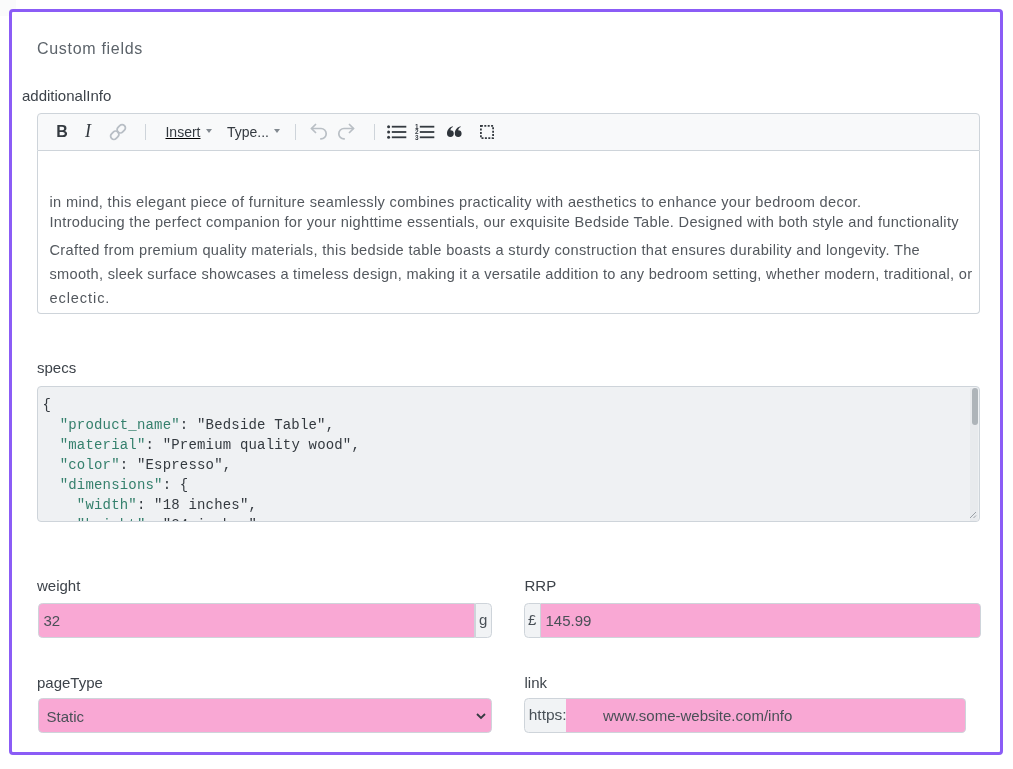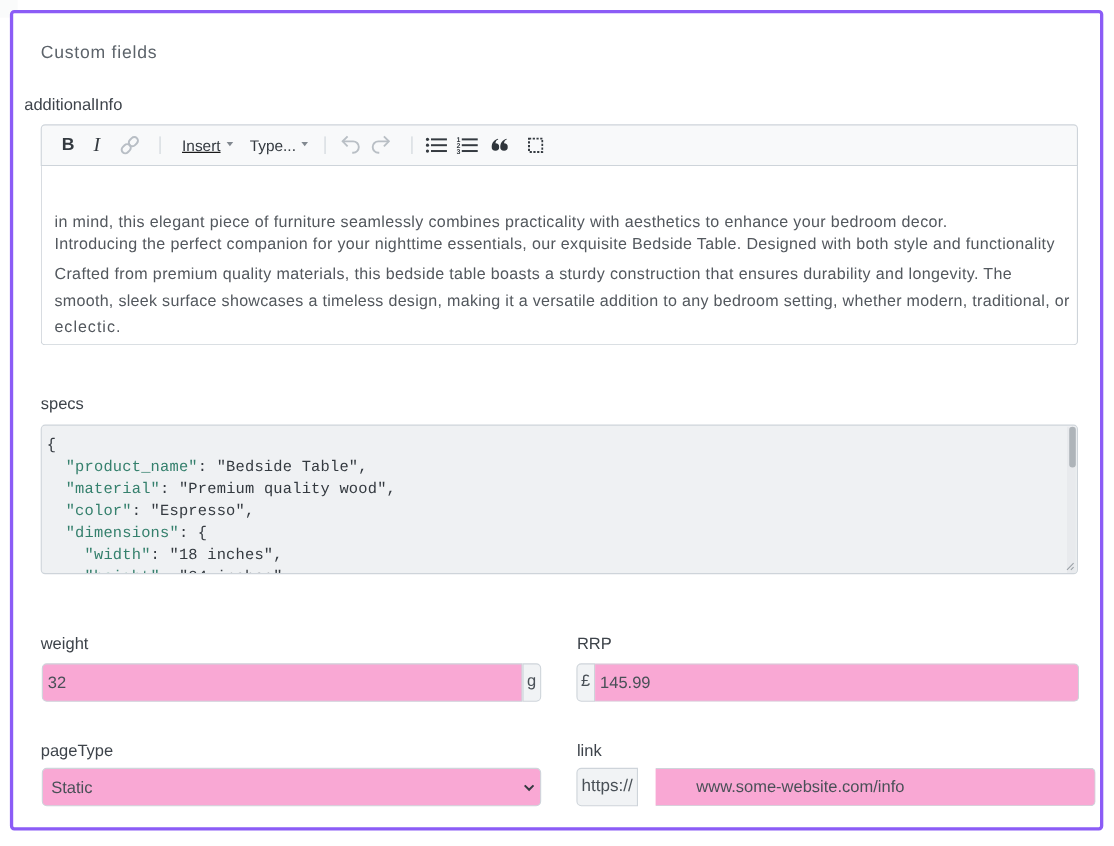--- a/index.html
+++ b/index.html
@@ -160,14 +160,14 @@
 
   <div class="abs lbl" style="left:25px; top:662.5px;">pageType</div>
   <div class="abs input" style="left:26px; top:686px; width:453.5px; padding-left:7.5px; line-height:35px;">Static
     <svg style="position:absolute; right:4.5px; top:14px;" width="10" height="7" viewBox="0 0 10 7">
       <path d="M1 1 L5 5 L9 1" fill="none" stroke="#343a40" stroke-width="1.8"></path>
     </svg>
   </div>
 
   <div class="abs lbl" style="left:512.5px; top:663px;text-align:right;">link</div>
   <div class="abs addon" style="left:512px; top:686px; width:56px; border-radius:4.5px 0 0 4.5px; font-size:15.5px;">https://</div>
-  <div class="abs input" style="left:584px; top:686px; width:400px; border-left:none; border-radius:0 4.5px 4.5px 0;padding-left:37px;">www.some-website.com/info</div>
+  <div class="abs input" style="left:554px; top:686px; width:400px; border-left:none; border-radius:0 4.5px 4.5px 0;padding-left:37px;">www.some-website.com/info</div>
 </div>
 
 </body></html>

